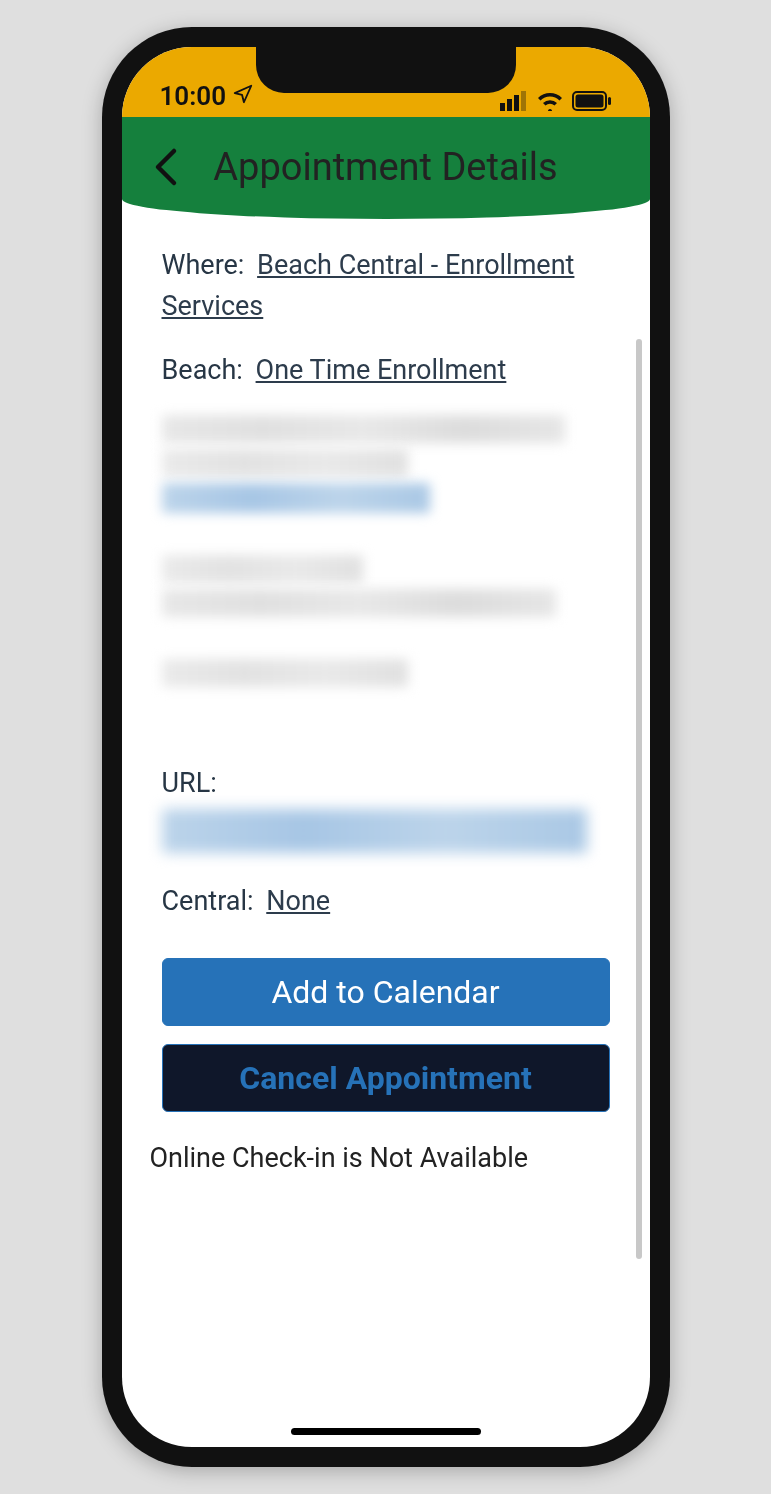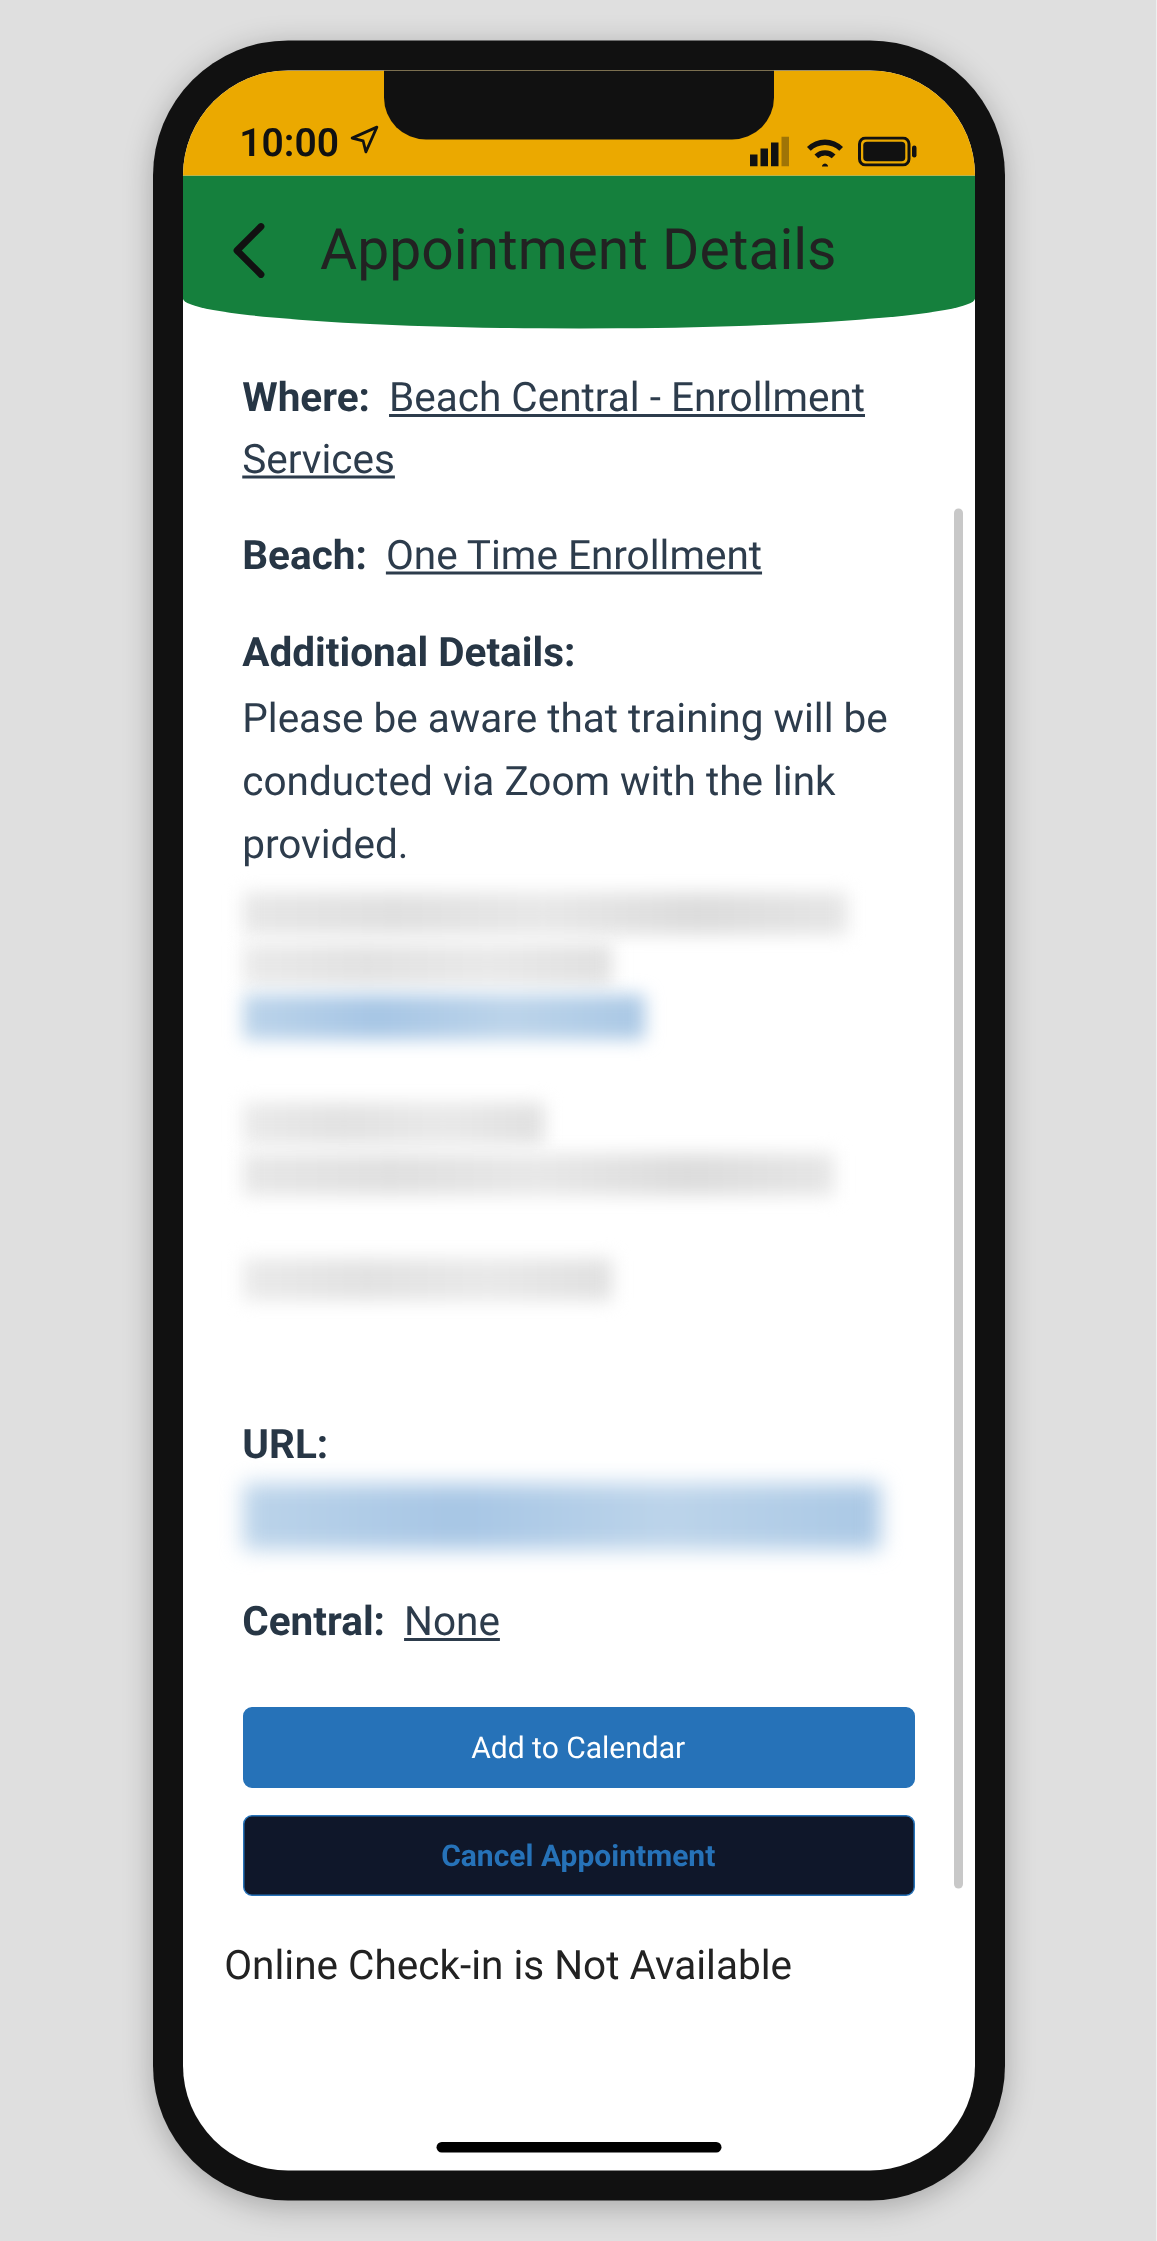--- a/index.html
+++ b/index.html
@@ -108,21 +108,21 @@
     height: 920px;
     background: #c8c8c8;
     border-radius: 3px;
   }
   .field {
     margin-bottom: 24px;
     font-size: 27px;
     line-height: 1.5;
   }
   .field .label {
-    font-weight: 700;
+    font-weight: 400;
     color: #273645;
     margin-right: 6px;
   }
   .field .value { color: #2d3c4c; text-decoration: underline; }
   .details-text {
     font-size: 27px;
     line-height: 1.55;
     color: #2d3c4c;
     margin-bottom: 8px;
   }
@@ -139,21 +139,21 @@
     height: 44px;
     border-radius: 2px;
     filter: blur(7px);
     margin-top: 6px;
   }
   .section-gap { height: 30px; }
   .buttons { margin-top: 36px; }
   .btn {
     width: 100%;
     padding: 14px 0;
-    font-size: 20px;
+    font-size: 32px;
     border-radius: 6px;
     text-align: center;
     margin-bottom: 18px;
   }
   .btn-primary {
     background: #2672b8;
     color: #fff;
     border: 1px solid #2672b8;
   }
   .btn-outline {
@@ -236,24 +236,20 @@
         <span class="label">Where:</span>
         <span class="value">Beach Central - Enrollment Services</span>
       </div>
 
 
       <div class="field">
         <span class="label">Beach:</span>
         <span class="value">One Time Enrollment</span>
       </div>
 
-      <div class="field" style="margin-bottom:10px;">
-        <div class="label" style="margin-bottom:4px;">Additional Details:</div>
-        <div class="details-text">Please be aware that training will be conducted via Zoom with the link provided.</div>
-      </div>
 
       <div class="blur-row g1" style="width:90%;"></div>
       <div class="blur-row g2" style="width:55%;"></div>
       <div class="blur-row bl" style="width:60%;height:30px;"></div>
 
       <div class="section-gap"></div>
 
       <div class="blur-row g2" style="width:45%;"></div>
       <div class="blur-row g1" style="width:88%;"></div>
 

